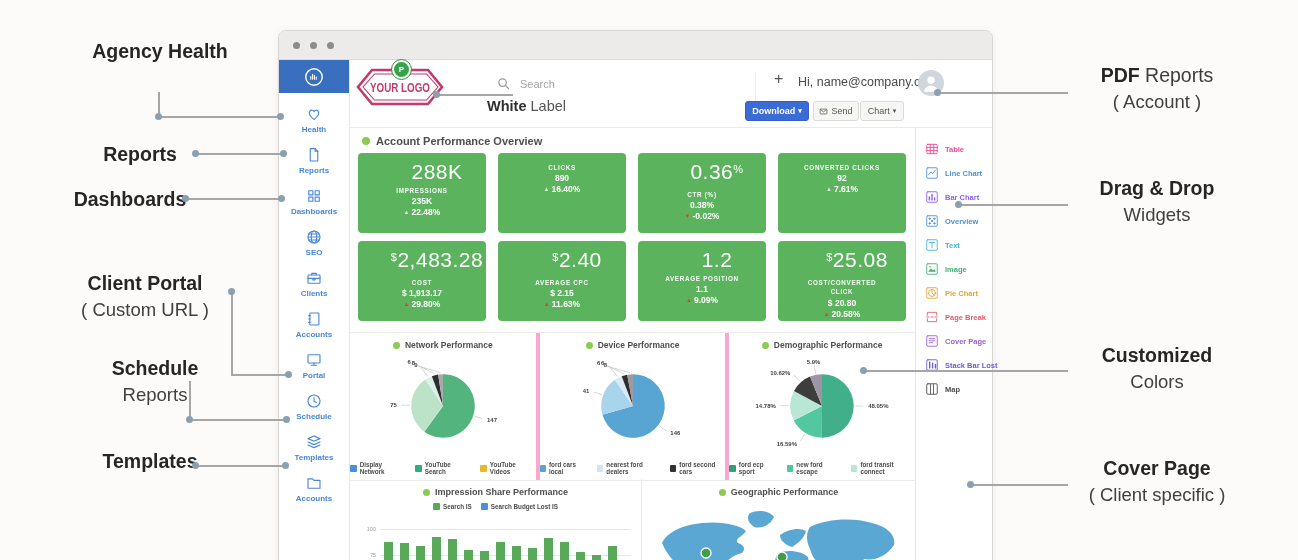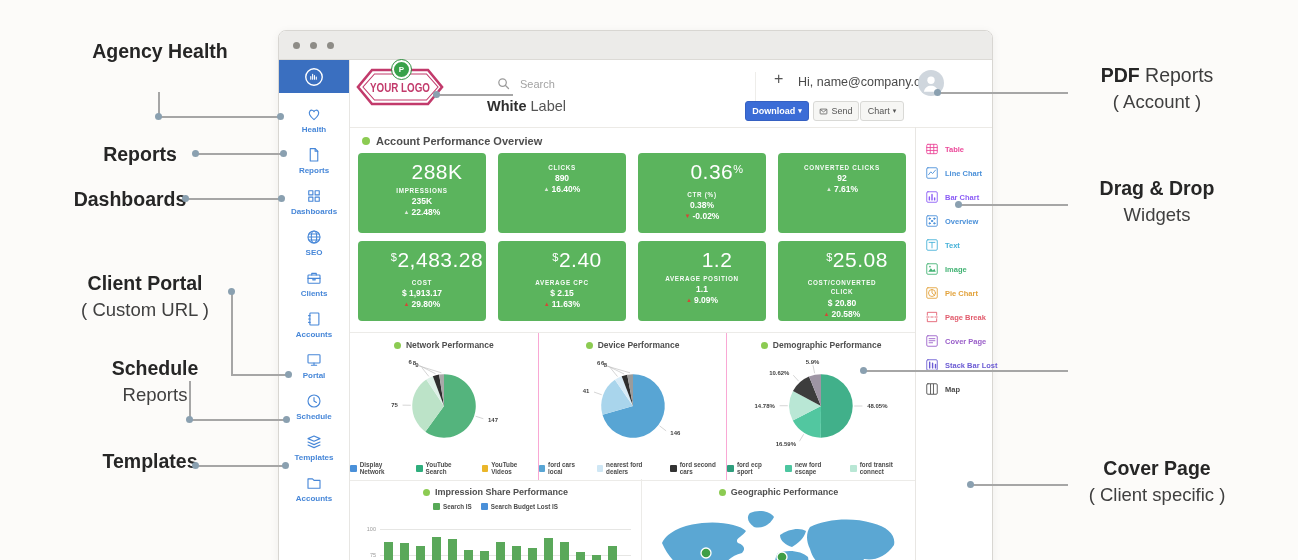--- a/index.html
+++ b/index.html
@@ -60,21 +60,21 @@
   .card .sup{font-size:11px;position:relative;top:-6px;}
   .card .lbl{font-size:6.3px;font-weight:700;letter-spacing:.7px;margin:3px auto 1px;max-width:86px;line-height:1.5;color:rgba(255,255,255,.95);}
   .card .prev{font-size:8.5px;font-weight:700;}
   .card .chg{font-size:8.5px;font-weight:700;margin-top:1px;}
   .card .arrow{font-size:6px;position:relative;top:-1px;margin-right:2px;}
   .arrow.light{color:#dcead9;} .arrow.red{color:#d14836;}
   
   .pies{position:absolute;top:205px;left:0;right:0;height:147px;display:flex;
         border-top:1px solid #ecebe8;border-bottom:1px solid #ecebe8;}
   .panel{flex:1;position:relative;}
-  .panel + .panel{border-left:1px solid #f9a8d4;}
+  .panel + .panel{border-left:4px solid #f9a8d4;}
   .p-title{display:flex;justify-content:center;align-items:center;gap:5px;margin-top:7px;
            font-size:8.5px;font-weight:700;color:#4e4e4e;}
   .pie{display:block;margin:2px auto 0;}
   .legend{position:absolute;bottom:5px;left:0;right:0;display:flex;justify-content:center;gap:9px;
           font-size:6.3px;color:#4c4c4c;font-weight:700;}
   .lg-item{display:flex;align-items:center;gap:3px;}
   .lg-sq{width:7px;height:7px;border-radius:1px;display:inline-block;}
   
   .bottomrow{position:absolute;top:352px;left:0;right:0;bottom:0;display:flex;}
   .bpanel-left{width:292px;border-right:1px solid #ecebe8;position:relative;box-sizing:border-box;}
@@ -118,20 +118,24 @@
     <div class="ann-b">Templates</div>
   </div>
 
   <div class="ann" style="left:1072px;top:64px;width:170px;">
     <div class="ann-b"><span>PDF</span><span class="ann-rest"> Reports</span></div>
     <div class="ann-r">( Account )</div>
   </div>
   <div class="ann" style="left:1072px;top:177px;width:170px;">
     <div class="ann-b">Drag &amp; Drop</div>
     <div class="ann-r">Widgets</div>
+  </div>
+  <div class="ann" style="left:1072px;top:344px;width:170px;">
+    <div class="ann-b">Customized</div>
+    <div class="ann-r">Colors</div>
   </div>
   <div class="ann" style="left:1072px;top:457px;width:170px;">
     <div class="ann-b">Cover Page</div>
     <div class="ann-r">( Client specific )</div>
   </div>
 
   <div class="wl">
     <span class="wl-b">White</span><span> Label</span>
   </div>
 

